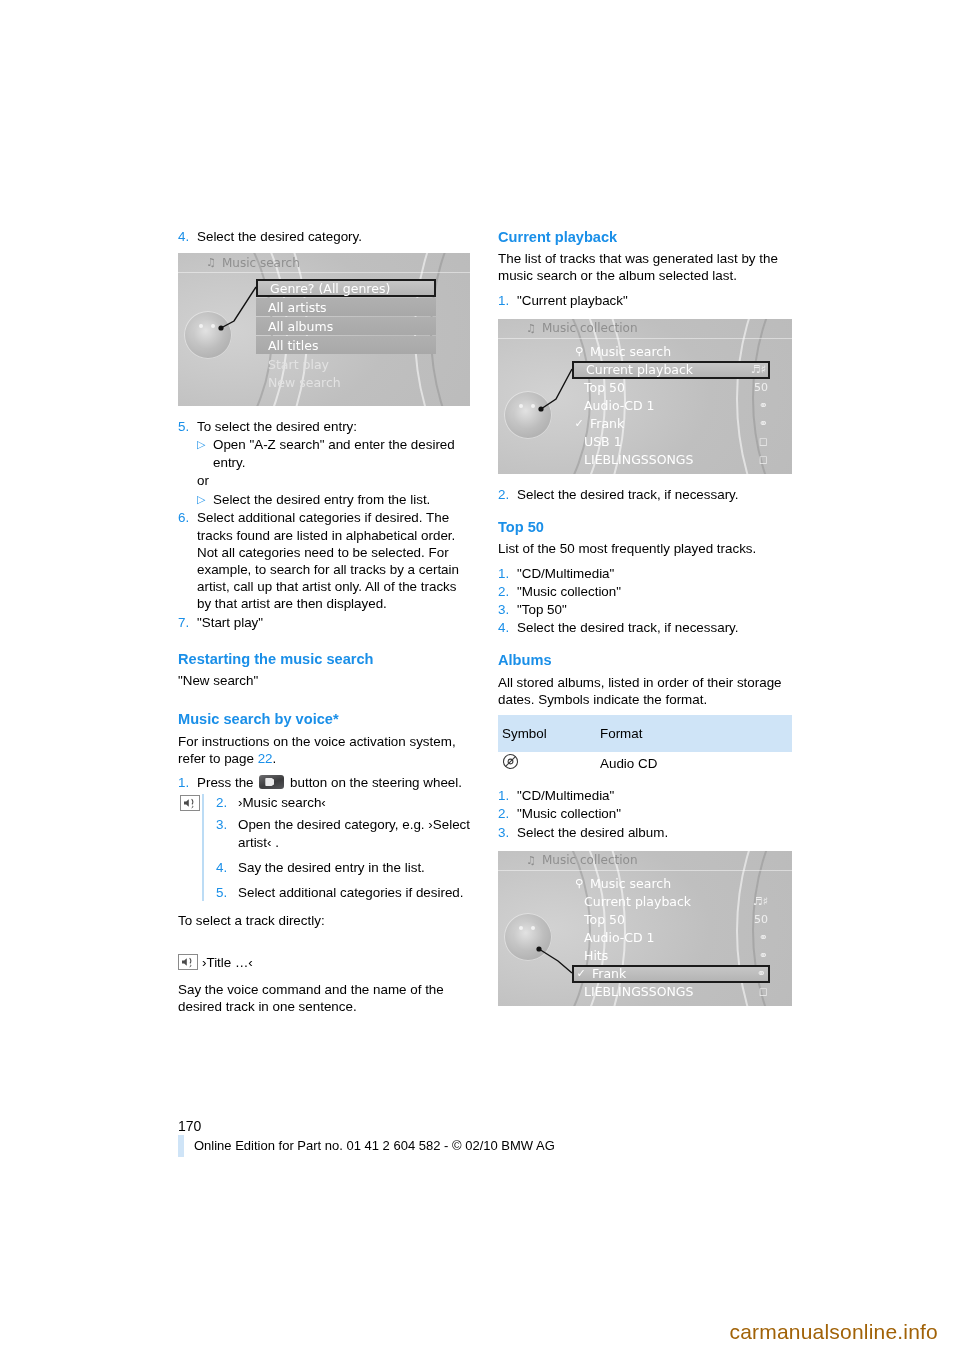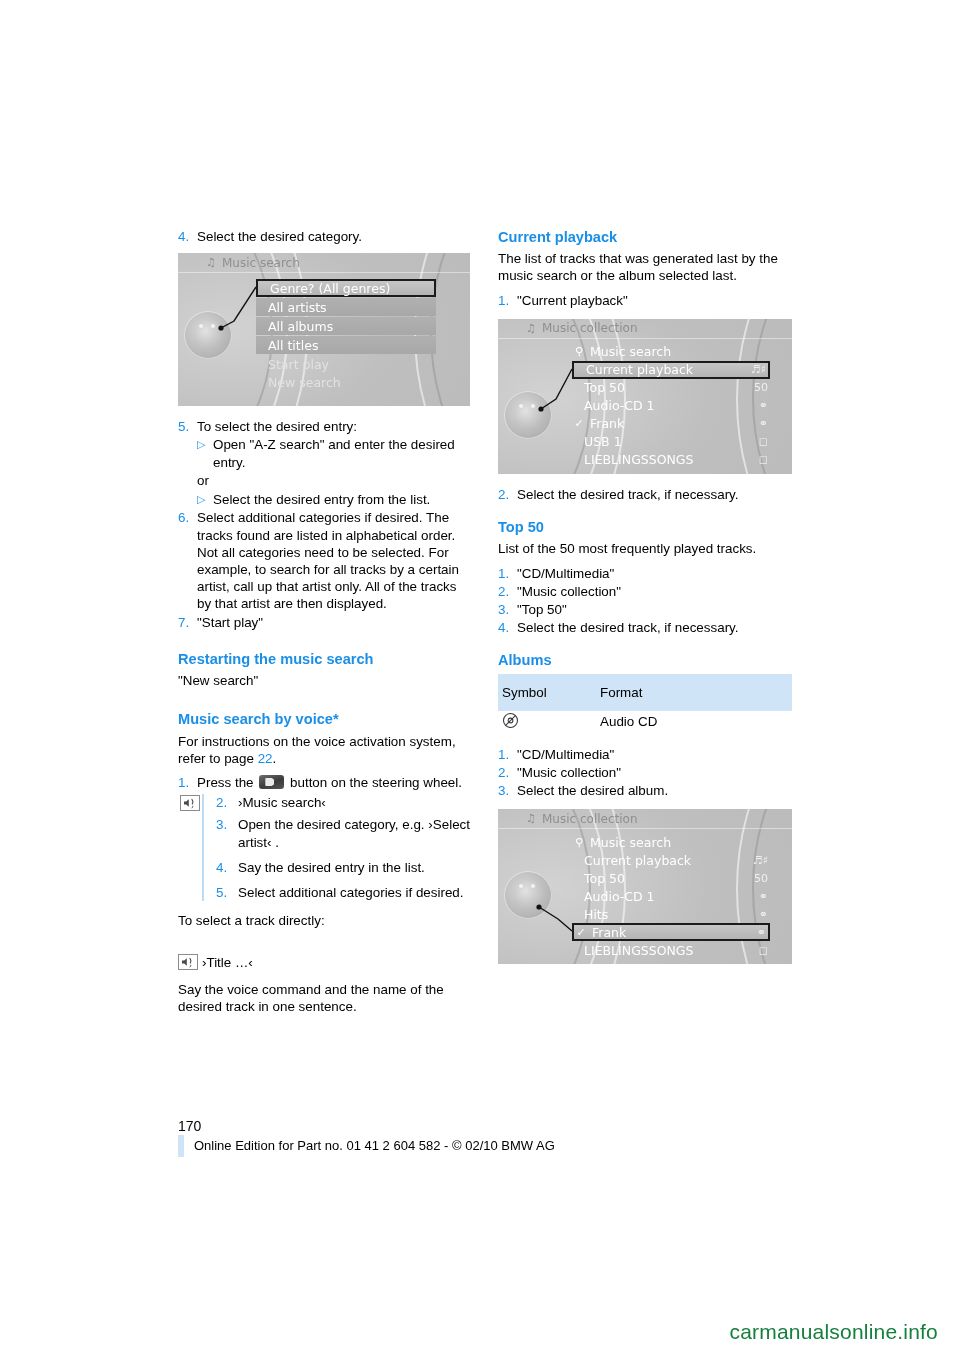--- a/index.html
+++ b/index.html
@@ -235,21 +235,21 @@
     display:flex; align-items:stretch;
   }
   .footbar{
     width:6px; background:#cfe4f7; margin-right:10px;
     height:22px;
   }
   .foottext{ font-size:13px; line-height:22px; }
   .watermark{
     position:absolute;
     right:22px; bottom:14px;
-    color:#15803d;
+    color:#a16207;
     font-size:21px;
     letter-spacing:0.2px;
   }
 </style>
 </head>
 <body>
 
 <div class="page">
 <div class="cols">
 
@@ -472,20 +472,21 @@
       <span class="num">3.</span>
       <span class="txt">"Top 50"</span>
     </div>
     <div class="step">
       <span class="num">4.</span>
       <span class="txt">Select the desired track, if necessary.</span>
     </div>
 
     <div class="gap14"></div>
     <h2 class="sec">Albums</h2>
+    <p class="body">All stored albums, listed in order of their storage dates. Symbols indicate the format.</p>
 
     <table class="symtab">
       <thead>
         <tr>
           <th class="c1">Symbol</th>
           <th>Format</th>
         </tr>
       </thead>
       <tbody>
         <tr>

